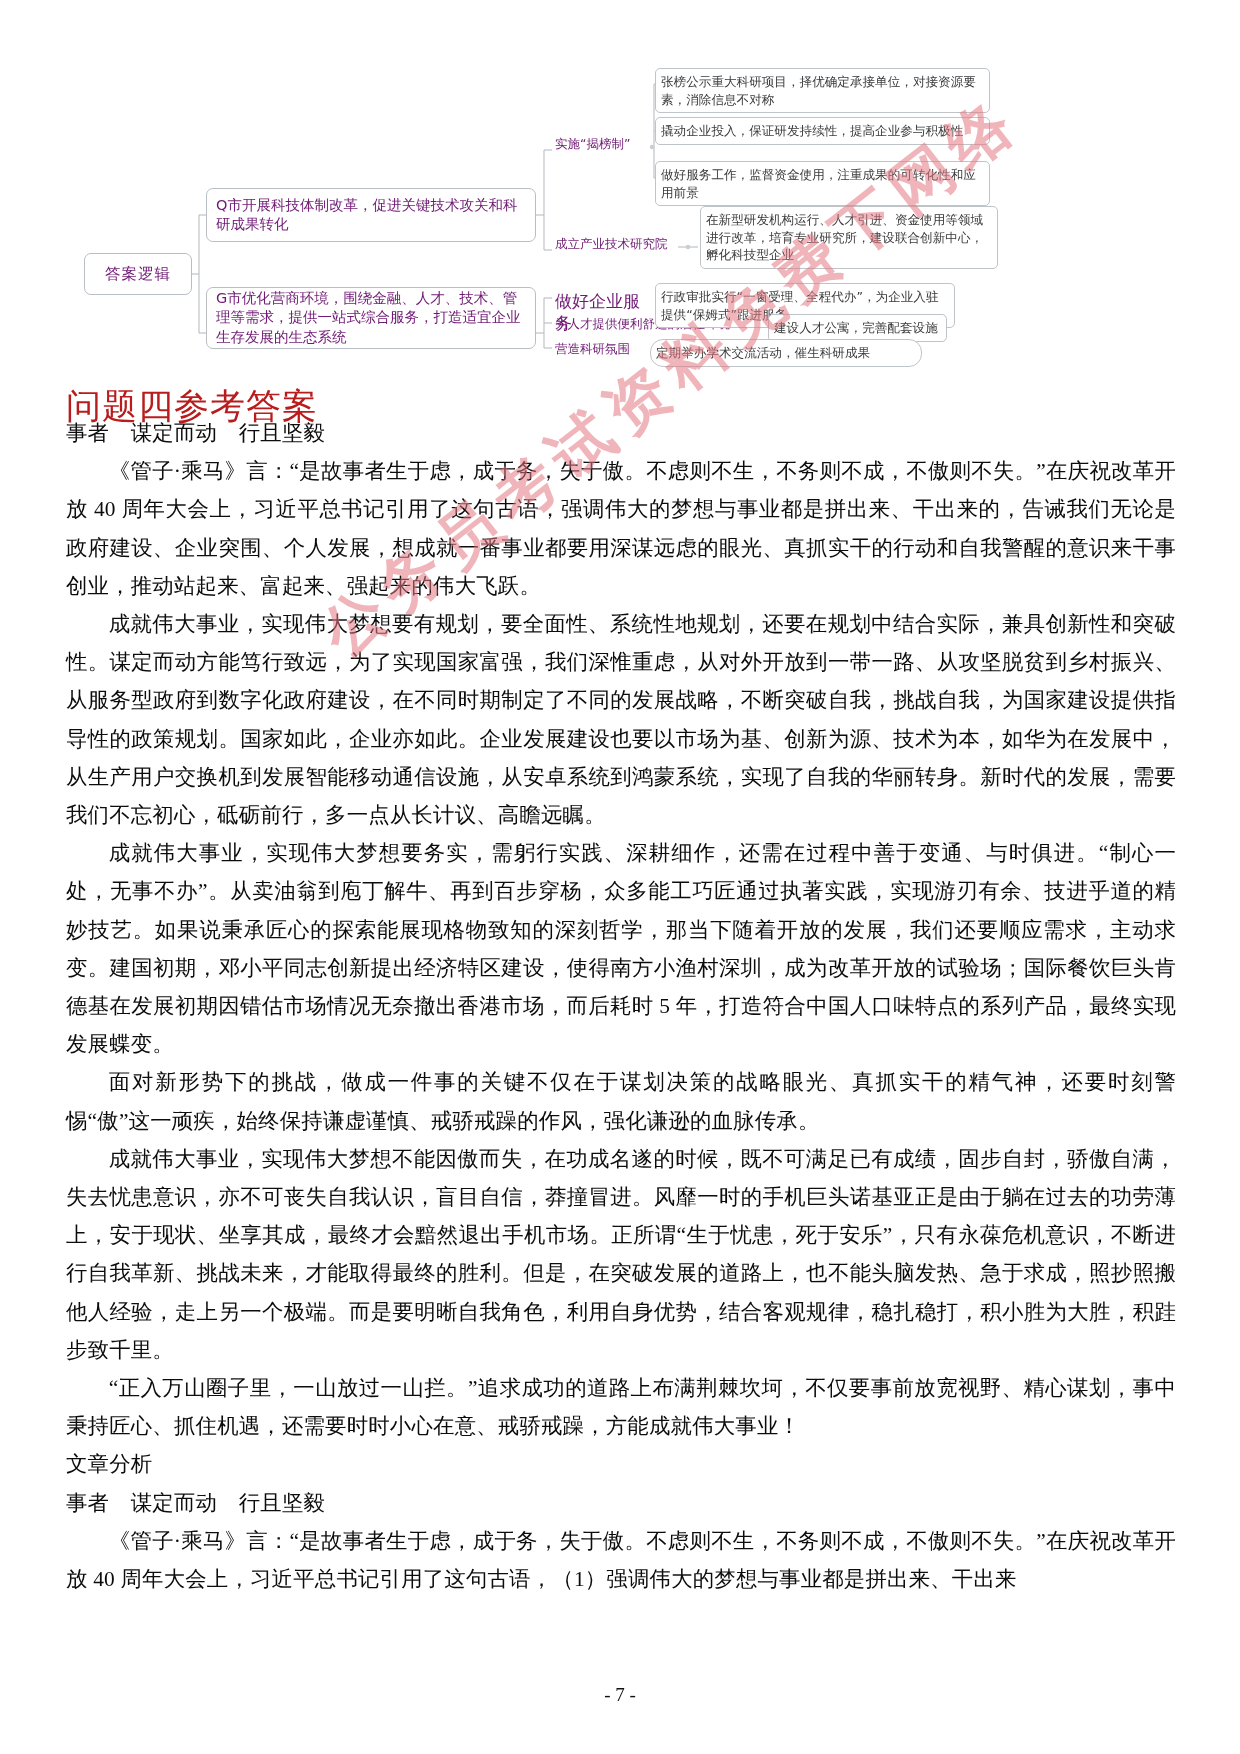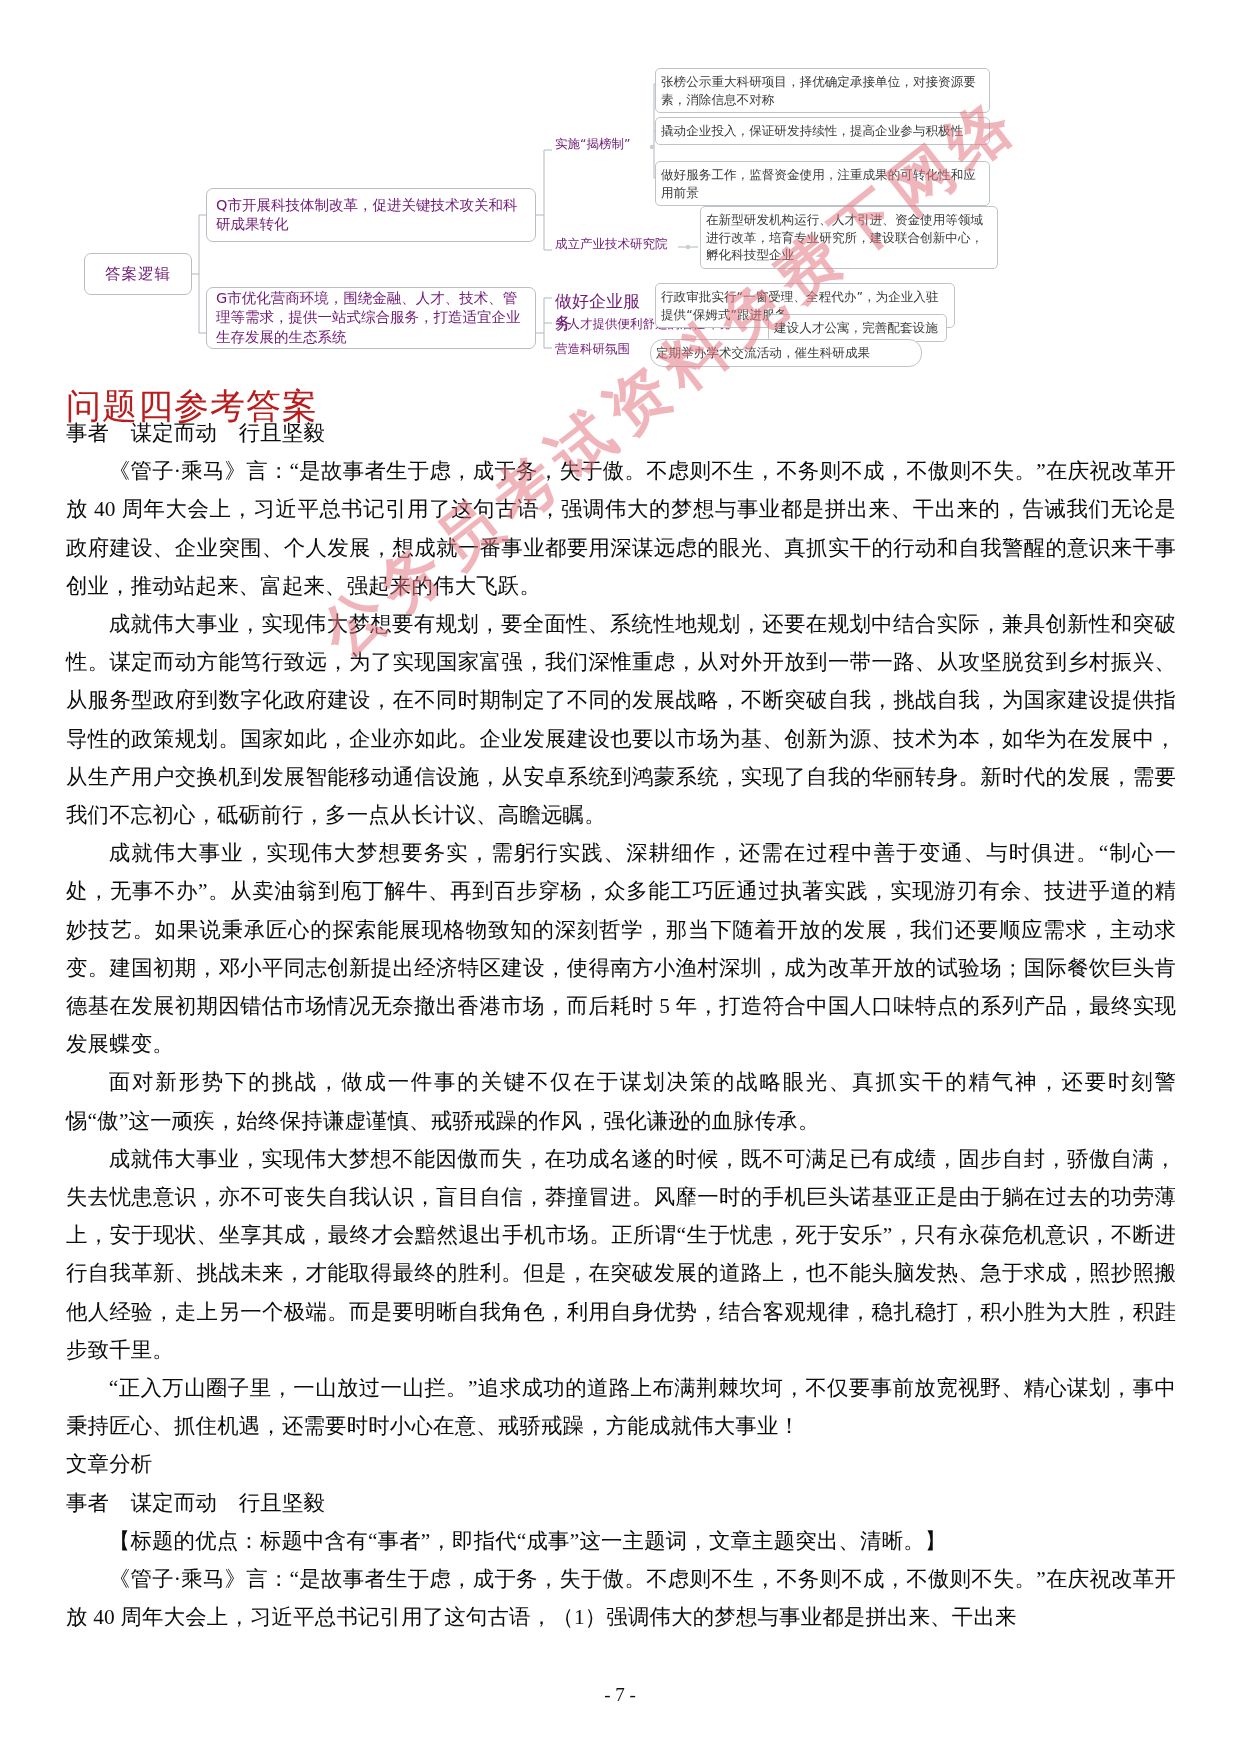--- a/index.html
+++ b/index.html
@@ -285,21 +285,20 @@
     <div id="body-text">
       <p>事者　谋定而动　行且坚毅</p>
       <p class="indent">《管子·乘马》言：“是故事者生于虑，成于务，失于傲。不虑则不生，不务则不成，不傲则不失。”在庆祝改革开放 40 周年大会上，习近平总书记引用了这句古语，强调伟大的梦想与事业都是拼出来、干出来的，告诫我们无论是政府建设、企业突围、个人发展，想成就一番事业都要用深谋远虑的眼光、真抓实干的行动和自我警醒的意识来干事创业，推动站起来、富起来、强起来的伟大飞跃。</p>
       <p class="indent">成就伟大事业，实现伟大梦想要有规划，要全面性、系统性地规划，还要在规划中结合实际，兼具创新性和突破性。谋定而动方能笃行致远，为了实现国家富强，我们深惟重虑，从对外开放到一带一路、从攻坚脱贫到乡村振兴、从服务型政府到数字化政府建设，在不同时期制定了不同的发展战略，不断突破自我，挑战自我，为国家建设提供指导性的政策规划。国家如此，企业亦如此。企业发展建设也要以市场为基、创新为源、技术为本，如华为在发展中，从生产用户交换机到发展智能移动通信设施，从安卓系统到鸿蒙系统，实现了自我的华丽转身。新时代的发展，需要我们不忘初心，砥砺前行，多一点从长计议、高瞻远瞩。</p>
       <p class="indent">成就伟大事业，实现伟大梦想要务实，需躬行实践、深耕细作，还需在过程中善于变通、与时俱进。“制心一处，无事不办”。从卖油翁到庖丁解牛、再到百步穿杨，众多能工巧匠通过执著实践，实现游刃有余、技进乎道的精妙技艺。如果说秉承匠心的探索能展现格物致知的深刻哲学，那当下随着开放的发展，我们还要顺应需求，主动求变。建国初期，邓小平同志创新提出经济特区建设，使得南方小渔村深圳，成为改革开放的试验场；国际餐饮巨头肯德基在发展初期因错估市场情况无奈撤出香港市场，而后耗时 5 年，打造符合中国人口味特点的系列产品，最终实现发展蝶变。</p>
       <p class="indent">面对新形势下的挑战，做成一件事的关键不仅在于谋划决策的战略眼光、真抓实干的精气神，还要时刻警惕“傲”这一顽疾，始终保持谦虚谨慎、戒骄戒躁的作风，强化谦逊的血脉传承。</p>
       <p class="indent">成就伟大事业，实现伟大梦想不能因傲而失，在功成名遂的时候，既不可满足已有成绩，固步自封，骄傲自满，失去忧患意识，亦不可丧失自我认识，盲目自信，莽撞冒进。风靡一时的手机巨头诺基亚正是由于躺在过去的功劳薄上，安于现状、坐享其成，最终才会黯然退出手机市场。正所谓“生于忧患，死于安乐”，只有永葆危机意识，不断进行自我革新、挑战未来，才能取得最终的胜利。但是，在突破发展的道路上，也不能头脑发热、急于求成，照抄照搬他人经验，走上另一个极端。而是要明晰自我角色，利用自身优势，结合客观规律，稳扎稳打，积小胜为大胜，积跬步致千里。</p>
       <p class="indent">“正入万山圈子里，一山放过一山拦。”追求成功的道路上布满荆棘坎坷，不仅要事前放宽视野、精心谋划，事中秉持匠心、抓住机遇，还需要时时小心在意、戒骄戒躁，方能成就伟大事业！</p>
       <p>文章分析</p>
       <p>事者　谋定而动　行且坚毅</p>
-      <p class="indent">【标题的优点：标题中含有“事者”，即指代“成事”这一主题词，文章主题突出、清晰。】</p>
       <p class="indent"><span>《管子·乘马》言：“是故事者生于虑，成于务，失于傲。不虑则不生，不务则不成，不傲则不失。”在庆祝改革开放 40 周年大会上，习近平总书记引用了这句古语，（1）强调</span><span class="u-line">伟大的梦想与事业都是拼出来、干出来</span></p>
     </div>
   </div>
 
   <div id="footer">
     <span>- 7 -</span>
   </div>
 </div>
 
 </body></html>

